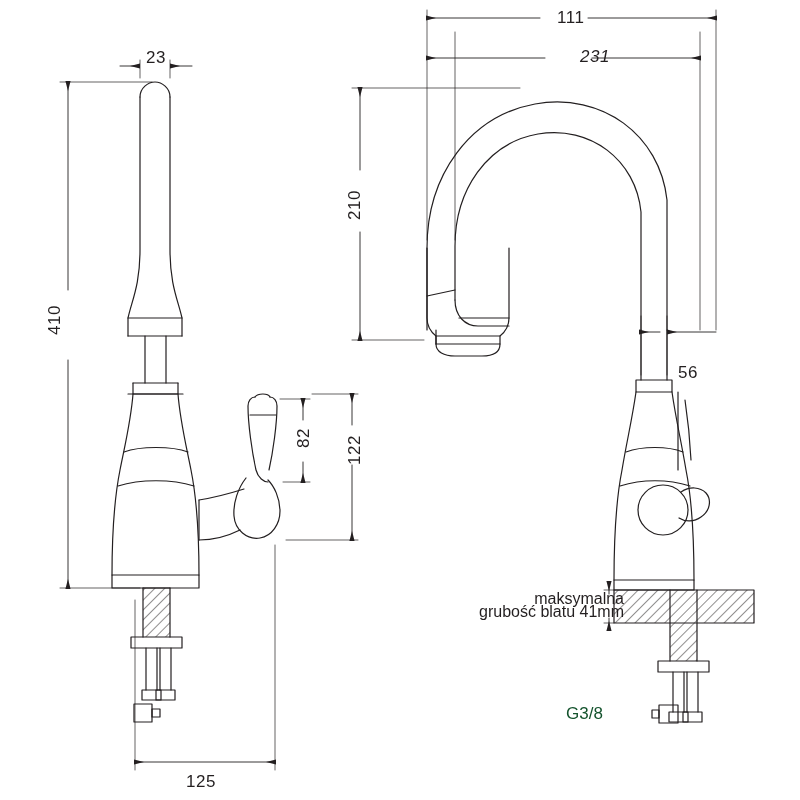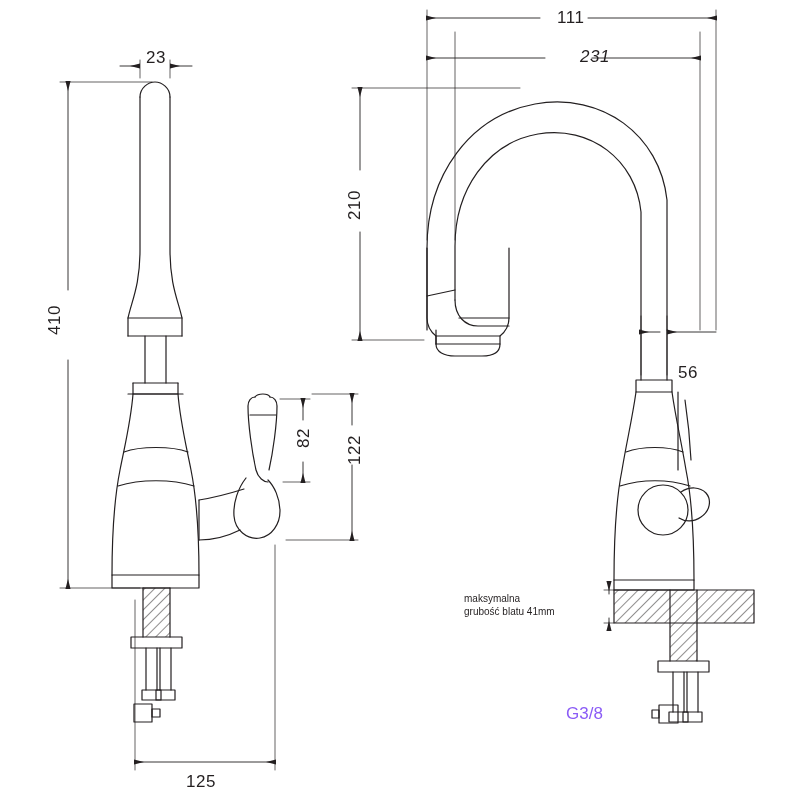--- a/index.html
+++ b/index.html
@@ -31,30 +31,31 @@
     color: #231f20;
     white-space: nowrap;
     letter-spacing: 0.5px;
   }
   .dim-label.vert {
     transform-origin: 50% 50%;
   }
   .note {
     position: absolute;
     font-family: "Liberation Sans", sans-serif;
-    font-size: 10px;
+    font-size: 16px;
     color: #231f20;
     line-height: 13px;
+    text-align: right;
     white-space: nowrap;
   }
   .thread-label {
     position: absolute;
     font-family: "Liberation Sans", sans-serif;
     font-size: 17px;
-    color: #8b5cf6;
+    color: #14532d;
     white-space: nowrap;
   }
 </style>
 </head>
 <body>
 
 <div id="stage">
 
   <svg class="diagram" viewBox="0 0 800 800">
     <defs>

